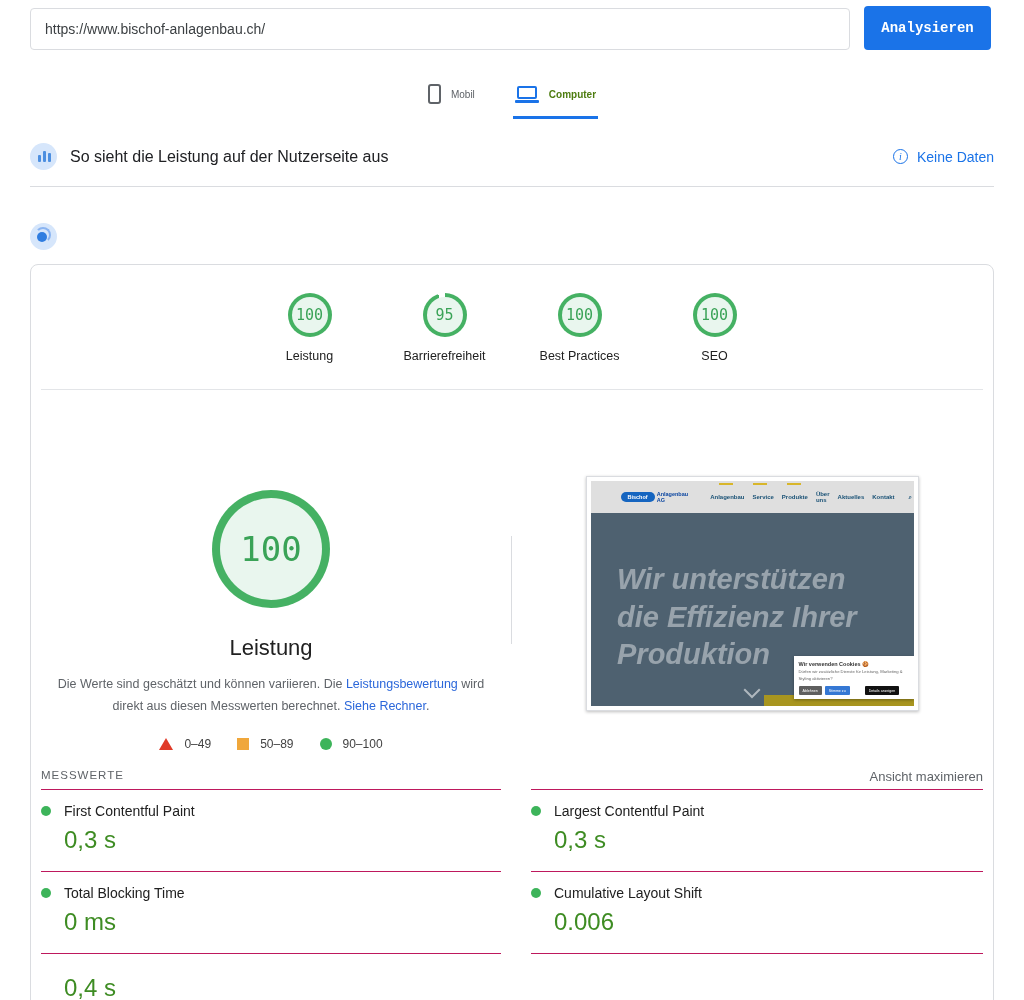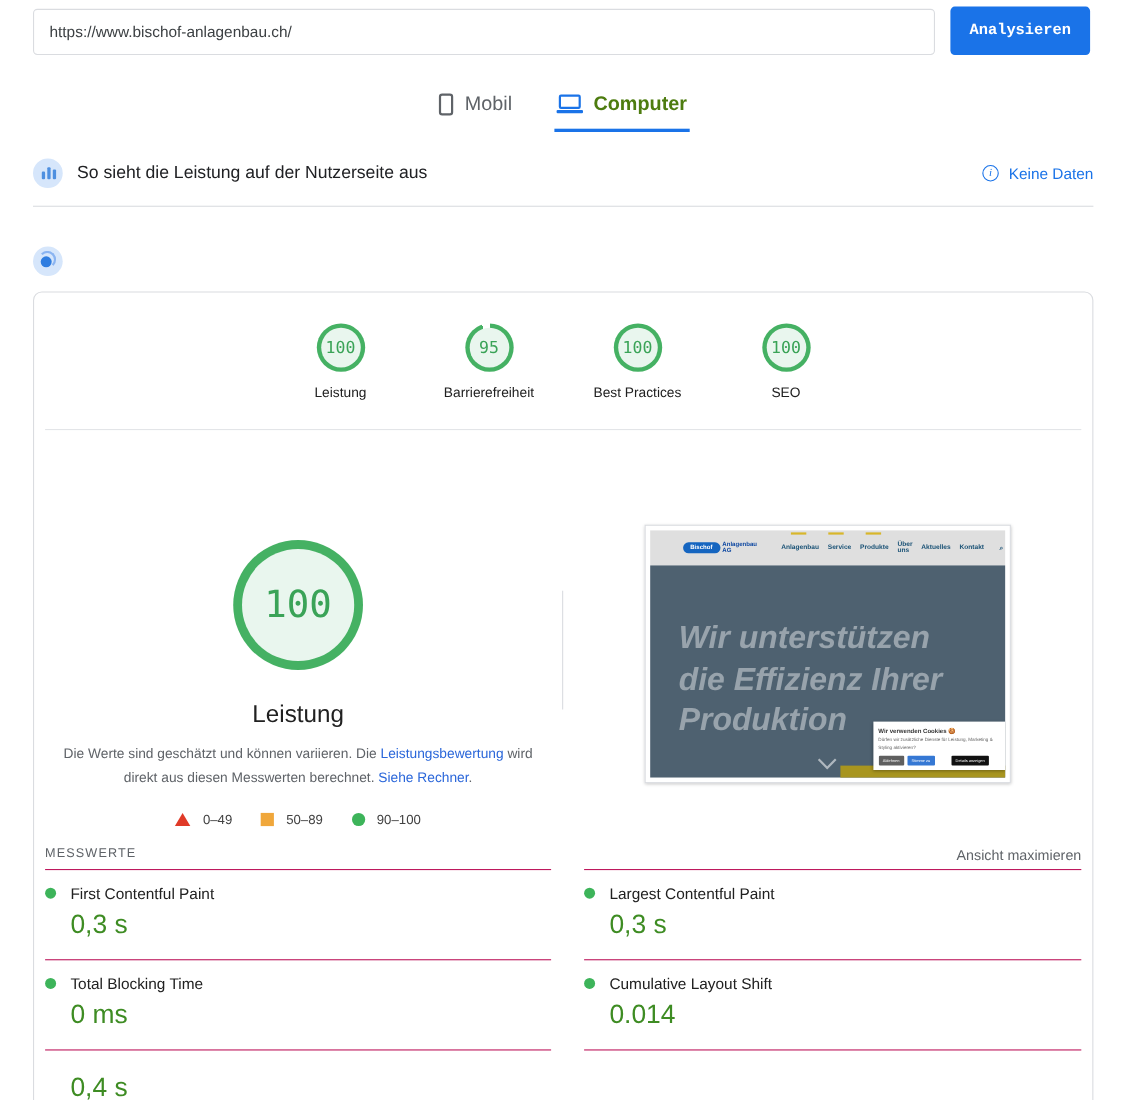--- a/index.html
+++ b/index.html
@@ -11,21 +11,21 @@
   .url-input { position:absolute; left:30px; top:8px; width:820px; height:42px;
     border:1px solid #dadce0; border-radius:4px; padding:0 14px; font-size:14px;
     color:#3c4043; font-family:"Liberation Sans",sans-serif; outline:none; }
   .analyze-btn { position:absolute; left:864px; top:6px; width:127px; height:44px;
     background:#1a73e8; color:#fff; border:none; border-radius:4px; font-size:14px;
     font-weight:bold; font-family:Liberation Mono, monospace; cursor:pointer; }
 
   
   .tabs { display:flex; justify-content:center; gap:36px; margin-top:22px; }
   .tab { display:flex; align-items:center; gap:10px; padding:4px 2px 12px;
-    font-size:18px; color:#5f6368; cursor:pointer; border-bottom:3px solid transparent; }
+    font-size:10px; color:#5f6368; cursor:pointer; border-bottom:3px solid transparent; }
   .tab.active { color:#4d7c0f; font-weight:bold; border-bottom-color:#1a73e8; }
   .phone-icon { width:13px; height:20px; border:2px solid #5f6368; border-radius:3px; }
   .laptop-icon { display:inline-block; position:relative; width:24px; height:17px; }
   .laptop-icon .screen { position:absolute; left:2px; top:0; width:20px; height:13px;
     border:2px solid #1a73e8; border-radius:2px; }
   .laptop-icon .base { position:absolute; left:0; bottom:0; width:24px; height:3px;
     background:#1a73e8; border-radius:1px; }
 
   
   .section-header { display:flex; align-items:center; padding:0 30px; }
@@ -297,18 +297,18 @@
             <span class="m-dot"></span>
           <span>Largest Contentful Paint</span>
           </div>
         <div class="m-value">0,3 s</div>
       </div>
       <div class="m-row">
         <div class="m-name">
             <span class="m-dot"></span>
           <span>Cumulative Layout Shift</span>
           </div>
-        <div class="m-value">0.014</div>
+        <div class="m-value">0.006</div>
       </div>
       <div class="m-row trailing"></div>
     </div>
   </div>
 </div>
 
 </body></html>

